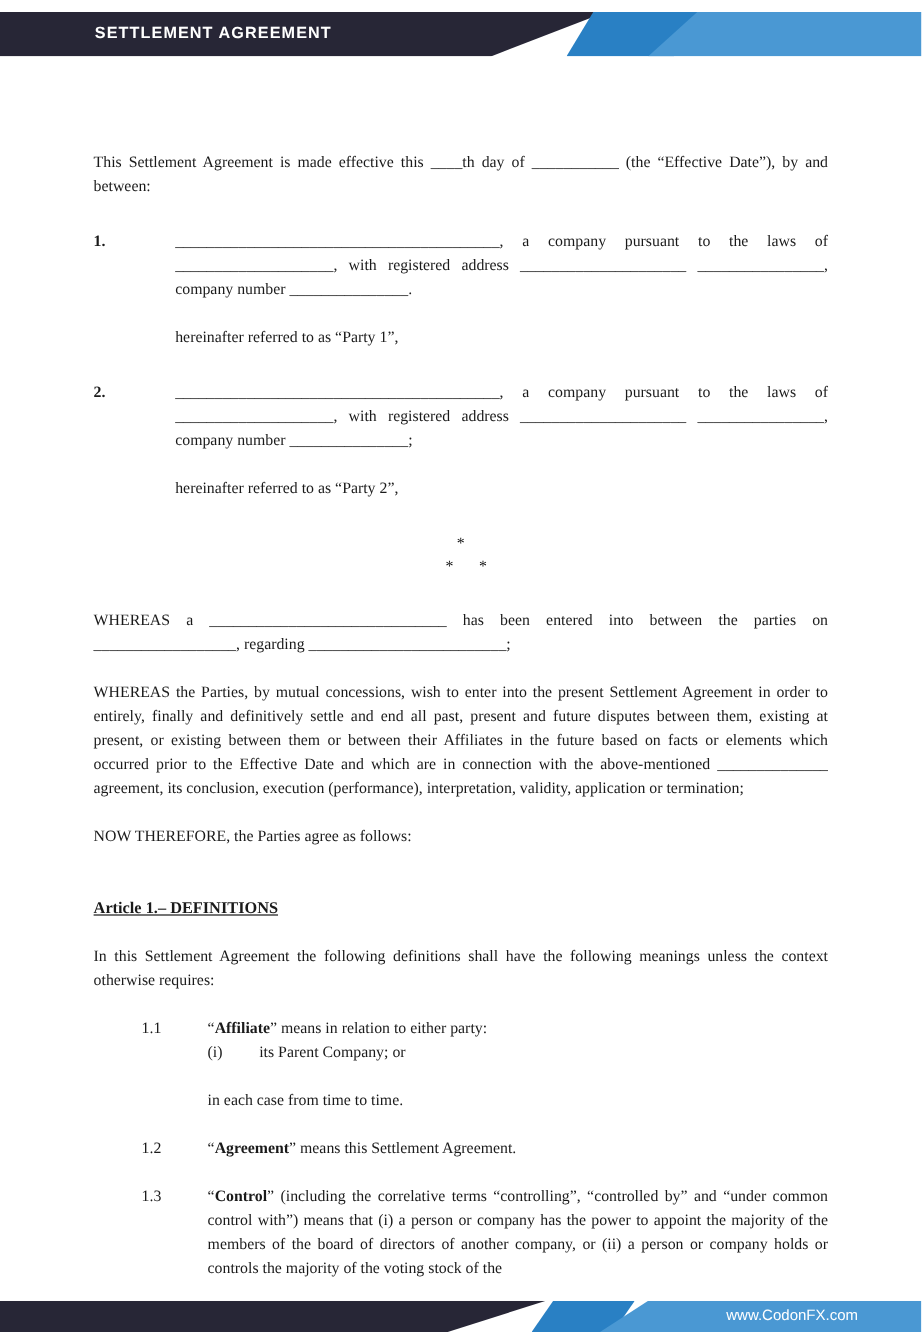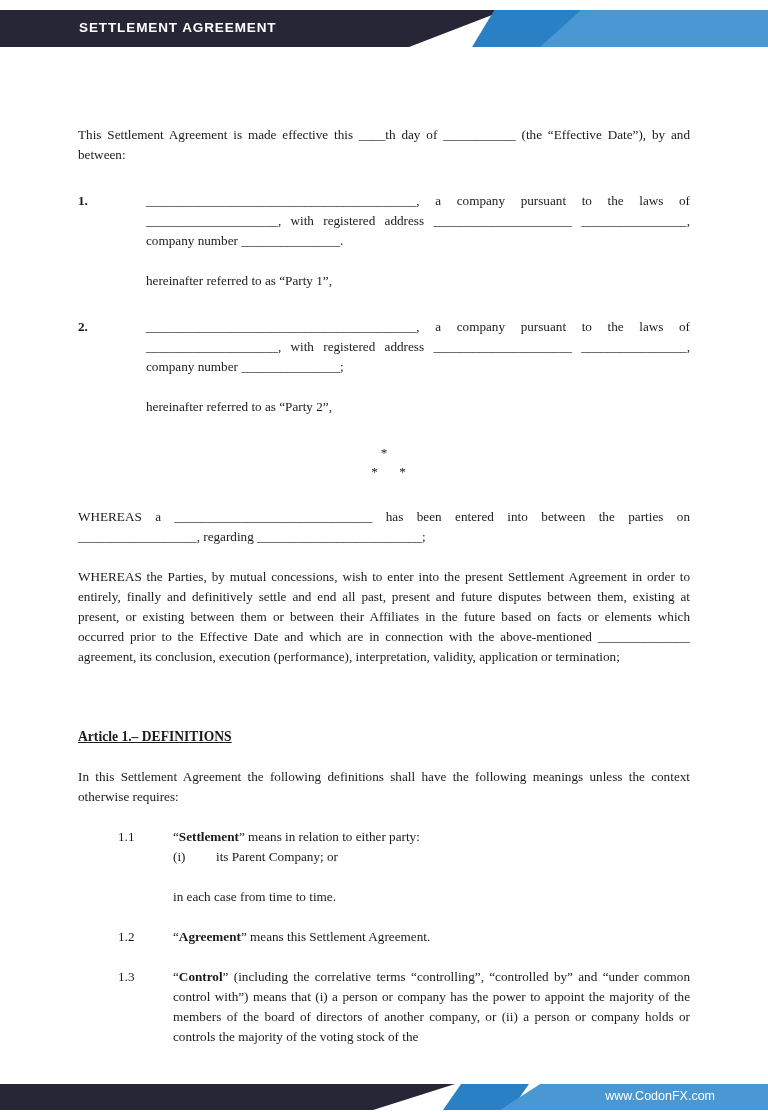--- a/index.html
+++ b/index.html
@@ -252,35 +252,36 @@
   <div class="gap-md"></div>
 
   <p class="para">WHEREAS a ______________________________ has been entered into between the parties on __________________, regarding _________________________;</p>
 
   <div class="gap-sm"></div>
 
   <p class="para">WHEREAS the Parties, by mutual concessions, wish to enter into the present Settlement Agreement in order to entirely, finally and definitively settle and end all past, present and future disputes between them, existing at present, or existing between them or between their Affiliates in the future based on facts or elements which occurred prior to the Effective Date and which are in connection with the above-mentioned ______________ agreement, its conclusion, execution (performance), interpretation, validity, application or termination;</p>
 
   <div class="gap-sm"></div>
 
+  <p class="para">NOW THEREFORE, the Parties agree as follows:</p>
 
   <div class="gap-lg"></div>
 
   <div class="article-head">Article 1.– DEFINITIONS</div>
 
   <div class="gap-sm"></div>
 
   <p class="para">In this Settlement Agreement the following definitions shall have the following meanings unless the context otherwise requires:</p>
 
   <div class="gap-sm"></div>
 
   <div class="defn">
     <div class="defn-num">1.1</div>
     <div class="defn-body">
-      <span>“</span><b>Settlement</b><span>”</span><span> means in relation to either party:</span>
+      <span>“</span><b>Affiliate</b><span>”</span><span> means in relation to either party:</span>
       <div class="subitem">
         <span class="subitem-num">(i)</span>
         <span class="subitem-body">its Parent Company; or</span>
       </div>
     </div>
   </div>
 
   <div class="gap-sm"></div>
   <div class="defn-trailing">in each case from time to time.</div>
 

